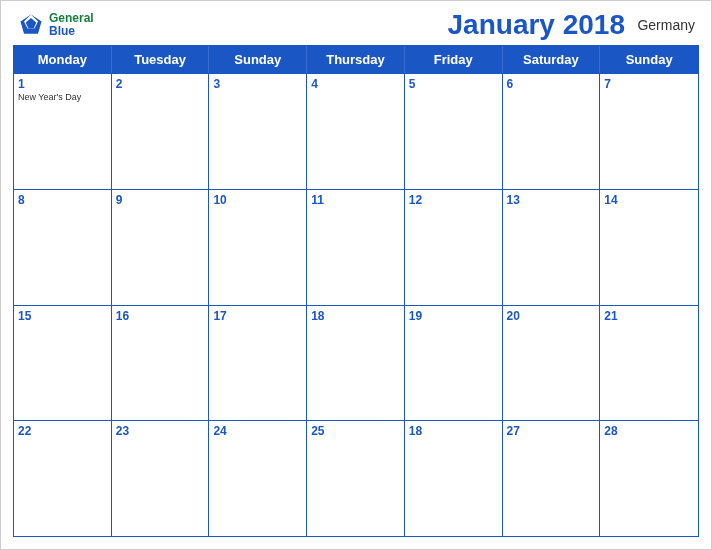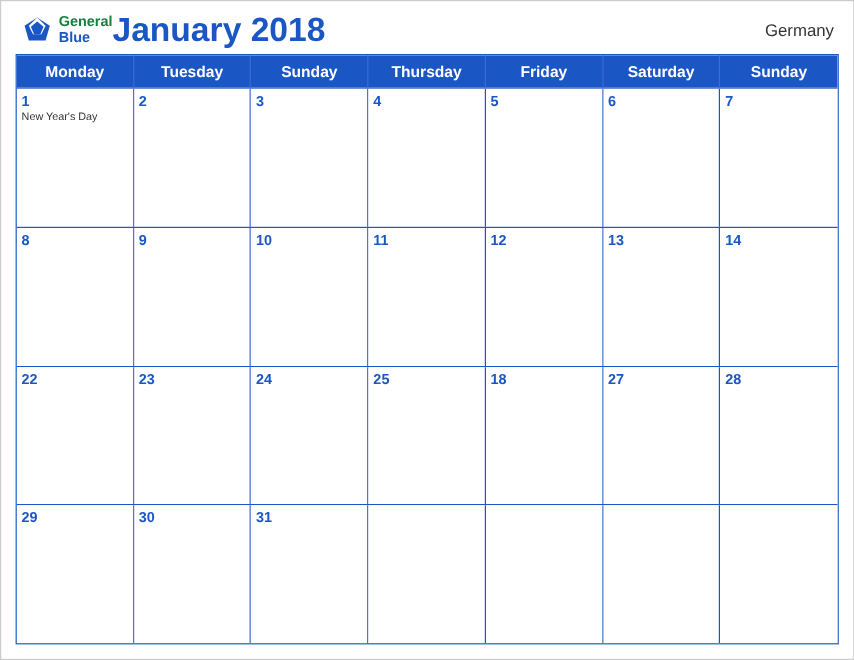--- a/index.html
+++ b/index.html
@@ -45,21 +45,21 @@
       color: #1a56c4;
     }
     .logo-icon {
       width: 28px;
       height: 28px;
     }
     .month-title {
       font-size: 28px;
       font-weight: bold;
       color: #1a56c4;
-      text-align: left;
+      text-align: right;
       flex: 1;
     }
     .country {
       font-size: 14px;
       color: #333;
       font-weight: normal;
       min-width: 70px;
       text-align: right;
     }
     .calendar {
@@ -197,51 +197,59 @@
           </div>
           <div class="day-cell">
             <div class="day-num">13</div>
           </div>
           <div class="day-cell">
             <div class="day-num">14</div>
           </div>
         </div>
         <div class="week-row">
           <div class="day-cell">
+            <div class="day-num">15</div>
+          </div>
+          <div class="day-cell">
+            <div class="day-num">16</div>
+          </div>
+          <div class="day-cell">
+            <div class="day-num">17</div>
+          </div>
+          <div class="day-cell">
+            <div class="day-num">18</div>
+          </div>
+          <div class="day-cell">
+            <div class="day-num">19</div>
+          </div>
+          <div class="day-cell">
+            <div class="day-num">20</div>
+          </div>
+          <div class="day-cell">
+            <div class="day-num">21</div>
+          </div>
+        </div>
+        <div class="week-row">
+          <div class="day-cell">
             <div class="day-num">22</div>
           </div>
           <div class="day-cell">
             <div class="day-num">23</div>
           </div>
           <div class="day-cell">
             <div class="day-num">24</div>
           </div>
           <div class="day-cell">
             <div class="day-num">25</div>
           </div>
           <div class="day-cell">
             <div class="day-num">18</div>
           </div>
           <div class="day-cell">
             <div class="day-num">27</div>
           </div>
           <div class="day-cell">
             <div class="day-num">28</div>
           </div>
-        </div>
-        <div class="week-row">
-          <div class="day-cell">
-            <div class="day-num">29</div>
-          </div>
-          <div class="day-cell">
-            <div class="day-num">30</div>
-          </div>
-          <div class="day-cell">
-            <div class="day-num">31</div>
-          </div>
-          <div class="day-cell empty"></div>
-          <div class="day-cell empty"></div>
-          <div class="day-cell empty"></div>
-          <div class="day-cell empty"></div>
         </div>
       </div>
   </div>
 </div>
 
 </body></html>

